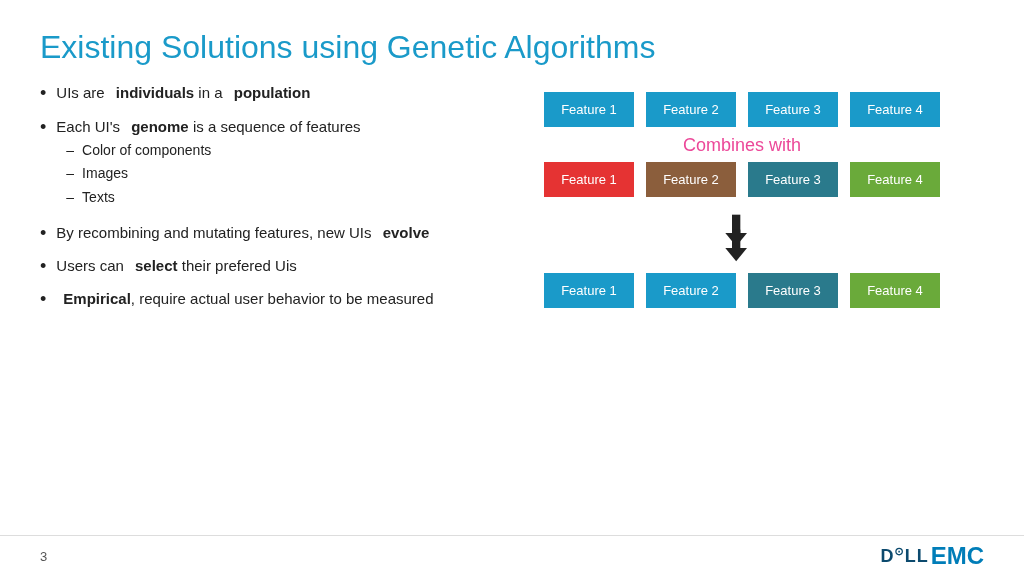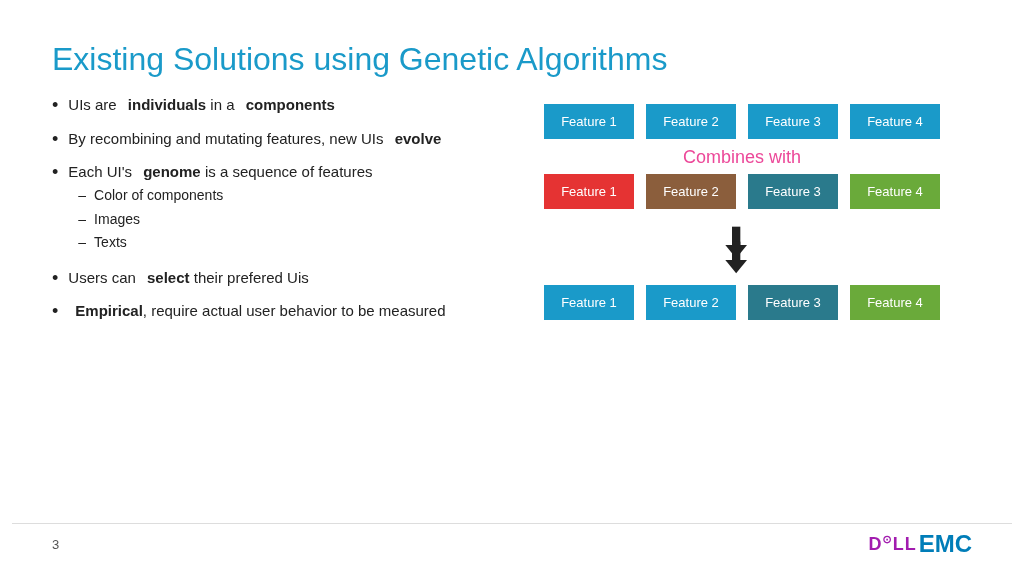--- a/index.html
+++ b/index.html
@@ -11,21 +11,21 @@
       overflow: hidden;
       position: relative;
     }
 
     .slide {
       width: 1024px;
       height: 576px;
       background: #ffffff;
       display: flex;
       flex-direction: column;
-      padding: 12px;
+      padding: 0;
     }
 
     .slide-title {
       color: #1a9ac9;
       font-size: 32px;
       font-weight: 400;
       padding: 28px 40px 16px 40px;
       line-height: 1.2;
     }
 
@@ -159,21 +159,21 @@
 
     .dell-logo {
       display: flex;
       align-items: center;
       gap: 2px;
     }
 
     .dell-text {
       font-size: 18px;
       font-weight: 700;
-      color: #a21caf;
+      color: #0c4a6e;
       letter-spacing: 1px;
     }
 
     .emc-text {
       font-size: 24px;
       font-weight: 700;
       color: #007db8;
     }
 
     .bullet-li-content {
@@ -184,42 +184,42 @@
 <body>
 
 <div class="slide">
   <div class="slide-title">Existing Solutions using Genetic Algorithms</div>
 
   <div class="slide-body">
 
     <div class="left-col">
       <ul class="bullet-list">
         <li>
-          <span class="bullet-li-content">UIs are <b>individuals</b> in a <b>components</b></span>
-        </li>
-        <li>
-          <span class="bullet-li-content">By recombining and mutating features, new UIs <b>evolve</b></span>
+          <span class="bullet-li-content">UIs are <b>individuals</b> in a <b>population</b></span>
         </li>
         <li>
           <span class="bullet-li-content">
             Each UI's <b>genome</b> is a sequence of features
             <ul class="sub-list">
               <li>
                 <span>Color of components</span>
               </li>
               <li>
                 <span>Images</span>
               </li>
               <li>
                 <span>Texts</span>
               </li>
             </ul>
           </span>
         </li>
         <li>
+          <span class="bullet-li-content">By recombining and mutating features, new UIs <b>evolve</b></span>
+        </li>
+        <li>
           <span class="bullet-li-content">Users can <b>select</b> their prefered Uis</span>
         </li>
         <li>
           <span class="bullet-li-content"><b>Empirical</b>, require actual user behavior to be measured</span>
         </li>
       </ul>
     </div>
 
     <div class="right-col">
 

